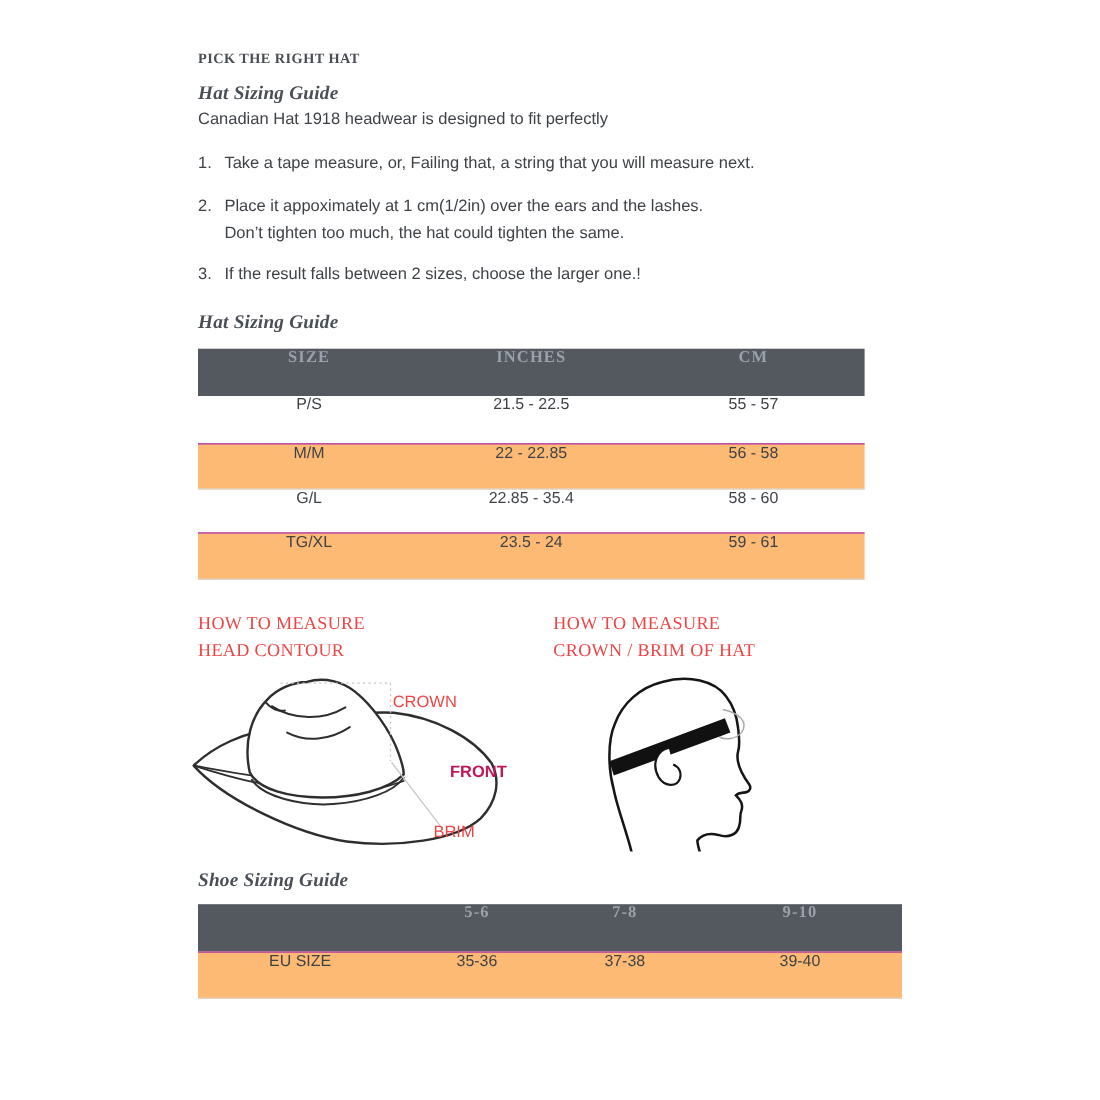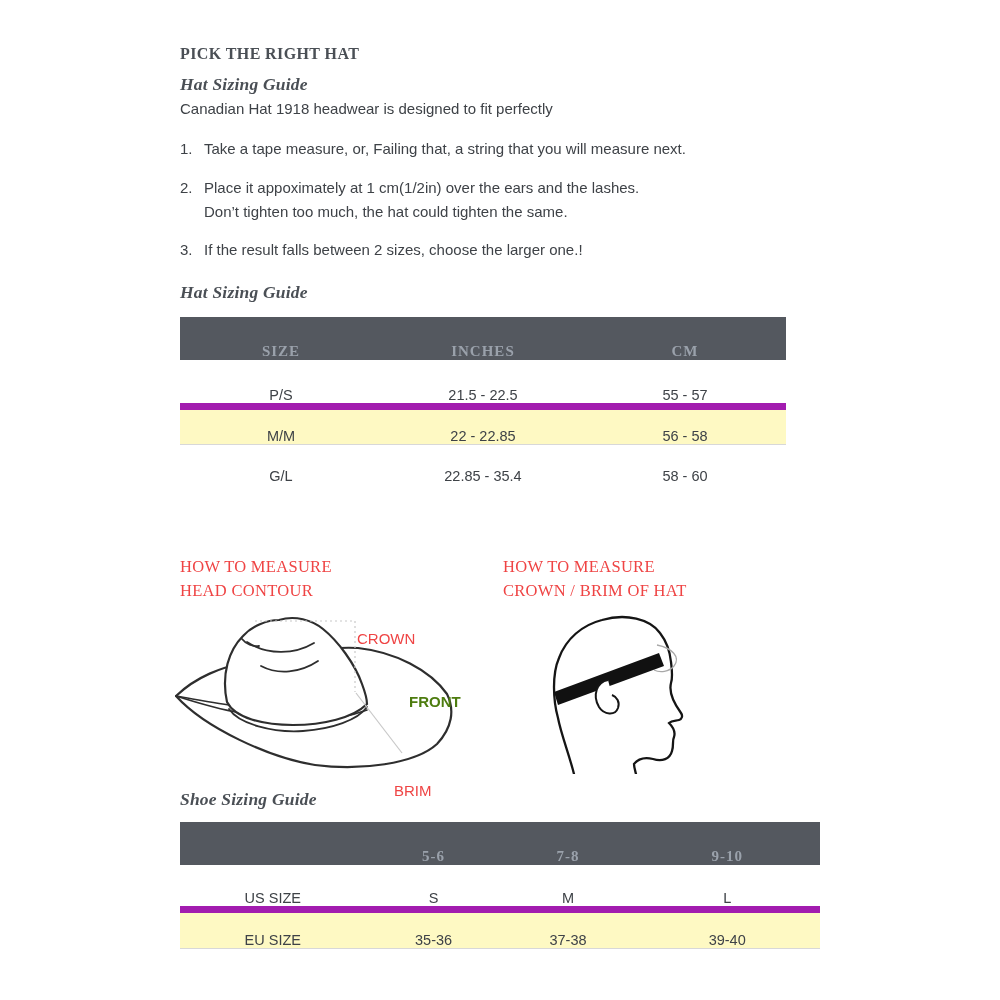--- a/index.html
+++ b/index.html
@@ -1,34 +1,34 @@
 <!DOCTYPE html>
 <html><head>
 <meta charset="utf-8">
 <style>
   html,body{margin:0;padding:0}
   body{width:1000px;height:1000px;background:#ffffff;position:relative;
        font-family:"Liberation Sans",sans-serif;color:#3e4247;overflow:hidden}
   .abs{position:absolute}
   .serif{font-family:"Liberation Serif",serif}
-  .page-title{font-size:16px;font-weight:bold;letter-spacing:.4px;color:#4a4f55}
+  .page-title{font-size:13px;font-weight:bold;letter-spacing:.4px;color:#4a4f55}
   .italic-heading{font-style:italic;font-weight:bold;font-size:17.5px;letter-spacing:.2px;color:#4a4f55}
   .intro{font-size:15px}
   .step{display:flex;font-size:15px;line-height:24px}
   .step-num{width:15px;margin-right:9px}
   .measure-heading{font-size:16.5px;font-weight:normal;line-height:24px;letter-spacing:.3px;color:#ef4444}
   .tbl{font-size:14.5px}
-  .trow{display:flex;align-items:flex-end;text-align:center;box-sizing:border-box}
+  .trow{display:flex;align-items:flex-start;text-align:center;box-sizing:border-box}
   .thead{background:#54585f;color:#9aa1ab;font-family:"Liberation Serif",serif;
          font-weight:bold;font-size:15px;letter-spacing:1px}
-  .gray{background:#fef9c3;border-top:7px solid #a21caf;border-bottom:1px solid #d8d8d8}
+  .gray{background:#fdba74;border-top:1px solid #a21caf;border-bottom:1px solid #d8d8d8}
   .c3{width:33.333%}
   .sc1{width:29%}.sc2{width:21.25%}.sc3{width:20.75%}.sc4{width:29%}
   .diagram-label{font-size:15px;color:#ef4444}
-  .diagram-label.bold{font-weight:bold;color:#4d7c0f}
+  .diagram-label.bold{font-weight:bold;color:#be185d}
   svg{display:block}
 </style>
 </head>
 <body>
 
 <div class="abs serif page-title" style="left:180px;top:45px">PICK THE RIGHT HAT</div>
 
 <div class="abs serif italic-heading" style="left:180px;top:74px">Hat Sizing Guide</div>
 
 <div class="abs intro" style="left:180px;top:100px">Canadian Hat 1918 headwear is designed to fit perfectly</div>
@@ -67,20 +67,25 @@
   <div class="trow gray" style="height:42.5px">
     <div class="c3">M/M</div>
     <div class="c3">22 - 22.85</div>
     <div class="c3">56 - 58</div>
   </div>
   <div class="trow" style="height:39px">
     <div class="c3">G/L</div>
     <div class="c3">22.85 - 35.4</div>
     <div class="c3">58 - 60</div>
   </div>
+  <div class="trow gray" style="height:42.5px">
+    <div class="c3">TG/XL</div>
+    <div class="c3">23.5 - 24</div>
+    <div class="c3">59 - 61</div>
+  </div>
 </div>
 
 <div class="abs serif measure-heading" style="left:180px;top:555px">
   <div>HOW TO MEASURE</div>
   <div>HEAD CONTOUR</div>
 </div>
 <div class="abs serif measure-heading" style="left:503px;top:555px">
   <div>HOW TO MEASURE</div>
   <div>CROWN / BRIM OF HAT</div>
 </div>
@@ -103,21 +108,21 @@
 
   <g fill="none" stroke="#c8c8c8" stroke-width="1.2">
     <path stroke-dasharray="2 3" d="M 80 9 L 180 9"></path>
     <path stroke-dasharray="2 3" d="M 180 9 L 180 80"></path>
     <path d="M 181 81 L 227 141"></path>
   </g>
 </svg>
 
 <div class="abs diagram-label" style="left:357px;top:630px">CROWN</div>
 <div class="abs diagram-label bold" style="left:409px;top:693px">FRONT</div>
-<div class="abs diagram-label" style="left:394px;top:782px">BRIM</div>
+<div class="abs diagram-label" style="left:394px;top:748px">BRIM</div>
 
 <svg class="abs" style="left:550px;top:612px" width="145" height="162" viewBox="0 0 145 162">
 
   <path fill="#ffffff" stroke="#151515" stroke-width="2.3" stroke-linecap="round" d="M 24 162 C 19 142, 11 122, 8 106 C 3 88, 2 62, 9 46 C 16 27, 32 13, 52 8 C 76 1, 100 7, 110 21 C 117 30, 120 40, 121 50 C 122 58, 123 65, 121 71 C 119 79, 123 90, 131 101 C 133 104, 132 107, 129 108 C 126 109, 122 108, 119 111 C 123 115, 126 119, 124 125 C 122 129, 124 133, 122 139 C 120 147, 112 150, 103 147 C 95 145, 88 147, 84 152 C 84 155, 85 158, 86 162"></path>
 
   <path fill="none" stroke="#a8a8a8" stroke-width="1.3" d="M 107 33 C 122 36, 131 45, 124 54 C 119 60, 110 61, 104 58"></path>
 
   <path fill="#111111" d="M 4 80 L 109 41 L 114 54 L 8 93 Z"></path>
 
   <path fill="#ffffff" stroke="#151515" stroke-width="2" d="M 58 68 C 47 70, 42 83, 49 95 C 54 103, 65 104, 68 96 C 70 90, 67 85, 62 83"></path>
@@ -125,25 +130,19 @@
 
 <div class="abs serif italic-heading" style="left:180px;top:789px">Shoe Sizing Guide</div>
 
 <div class="abs tbl" style="left:180px;top:822px;width:640px">
   <div class="trow thead" style="height:43px">
     <div class="sc1"></div>
     <div class="sc2">5-6</div>
     <div class="sc3">7-8</div>
     <div class="sc4">9-10</div>
   </div>
-  <div class="trow" style="height:41px">
-    <div class="sc1">US SIZE</div>
-    <div class="sc2">S</div>
-    <div class="sc3">M</div>
-    <div class="sc4">L</div>
-  </div>
   <div class="trow gray" style="height:43px">
     <div class="sc1">EU SIZE</div>
     <div class="sc2">35-36</div>
     <div class="sc3">37-38</div>
     <div class="sc4">39-40</div>
   </div>
 </div>
 
 </body></html>

